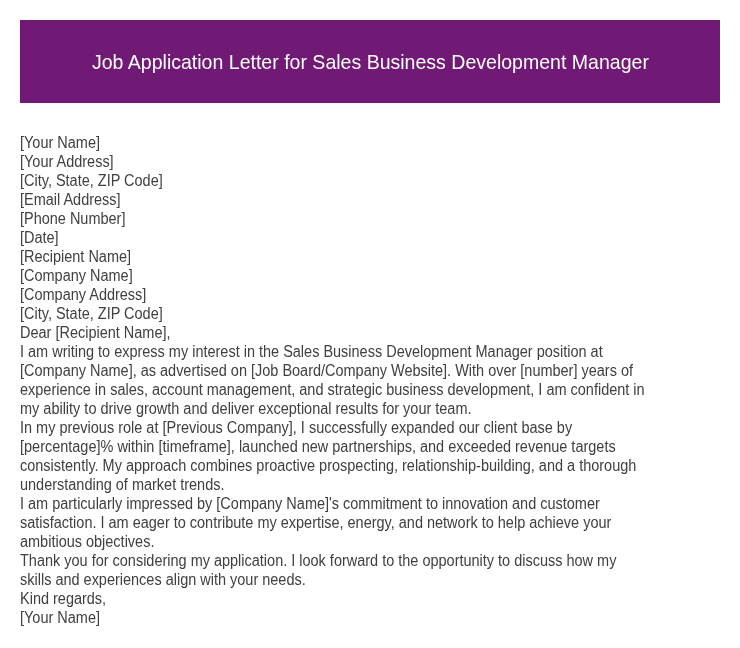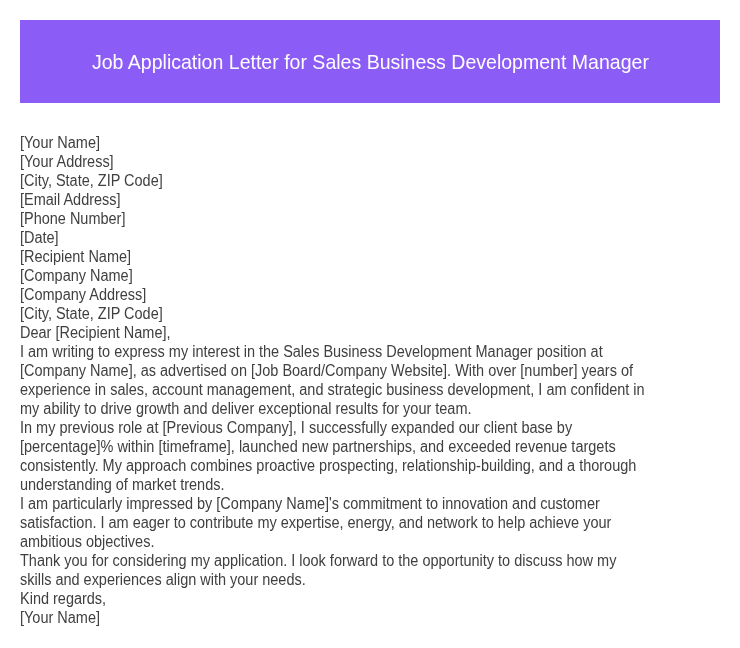--- a/index.html
+++ b/index.html
@@ -13,21 +13,21 @@
       position: relative;
       overflow: hidden;
       font-family: "Liberation Sans", sans-serif;
     }
     .header {
       position: absolute;
       left: 20px;
       top: 20px;
       width: 700px;
       height: 83px;
-      background: #8b5cf6;
+      background: #701a75;
       display: flex;
       align-items: center;
       justify-content: center;
     }
     .header-title {
       color: #ffffff;
       font-size: 21px;
       white-space: nowrap;
       transform: scaleX(0.93);
       transform-origin: center center;

